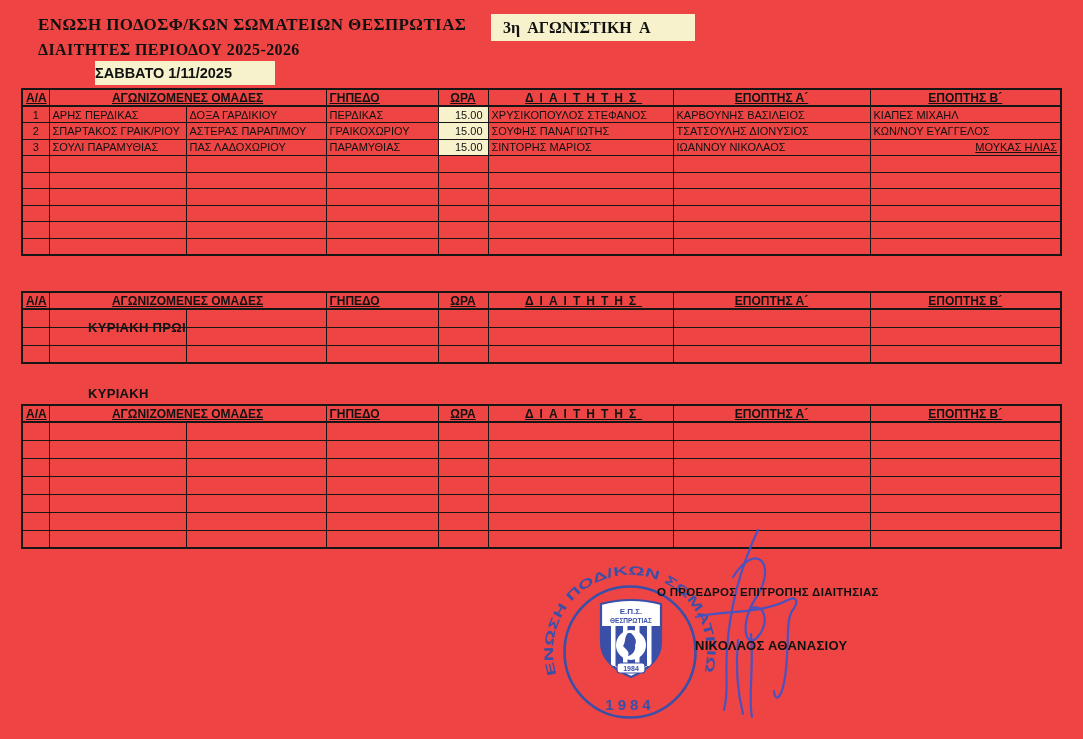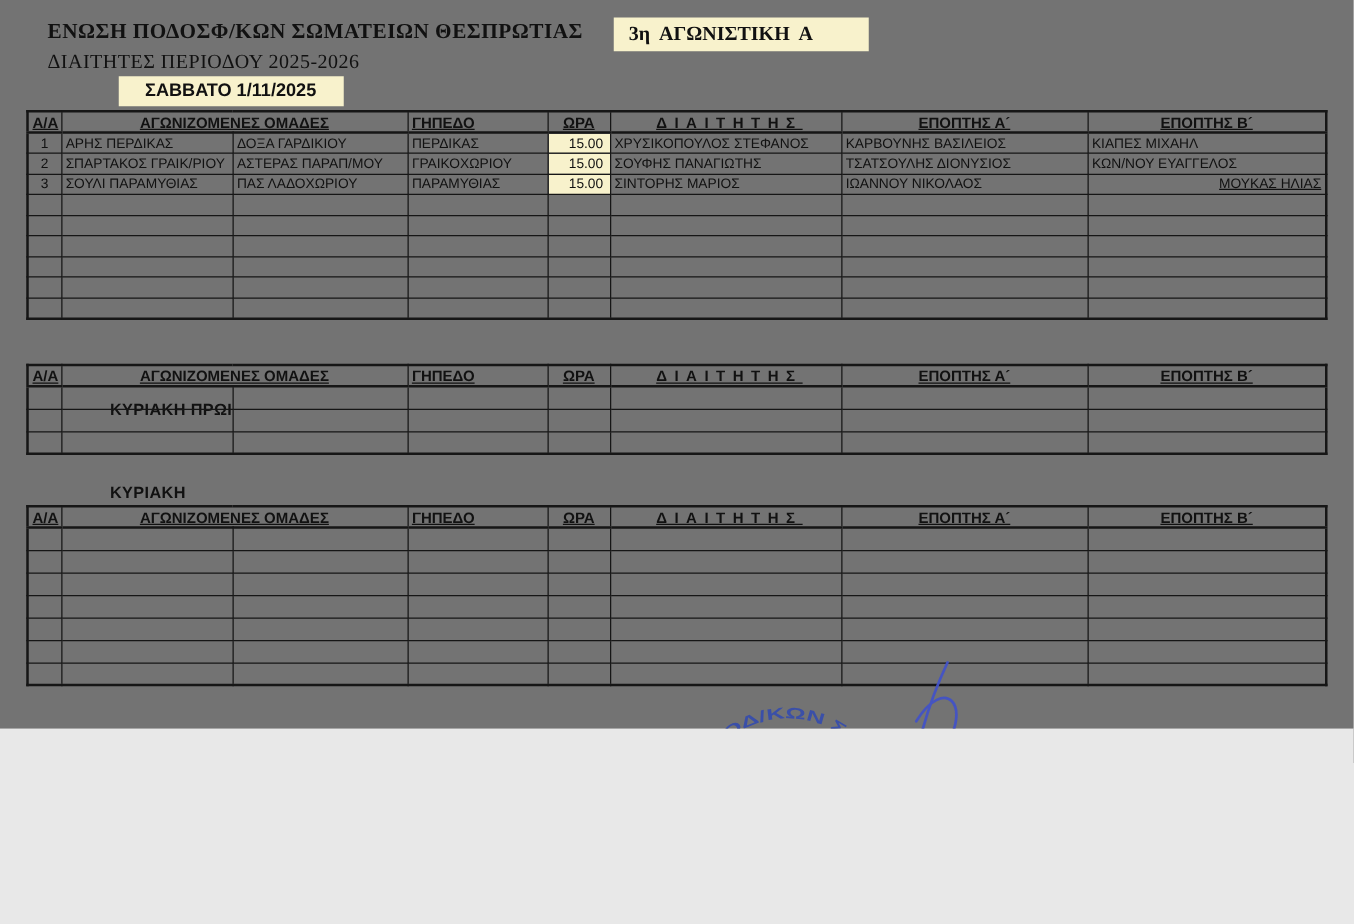--- a/index.html
+++ b/index.html
@@ -1,29 +1,29 @@
 <!DOCTYPE html>
 <html><head>
 <meta charset="utf-8">
 <style>
   html,body{margin:0;padding:0;background:#e8e8e8;}
-  .page{position:relative;width:1083px;height:583px;background:#737373;overflow:hidden;
+  .page{position:relative;width:1083px;height:739px;background:#ef4444;overflow:hidden;
         font-family:"Liberation Sans","DejaVu Sans",sans-serif;color:#111;}
   .abs{position:absolute;}
 
   
   .org-title{left:38px;top:15px;font-family:"Liberation Serif","DejaVu Serif",serif;
              font-weight:bold;font-size:17px;letter-spacing:.4px;white-space:pre;}
   .subtitle{left:38px;top:41px;font-family:"Liberation Serif","DejaVu Serif",serif;
-            font-weight:normal;font-size:16px;letter-spacing:.4px;white-space:pre;}
+            font-weight:bold;font-size:16px;letter-spacing:.4px;white-space:pre;}
   .matchday{left:476px;top:14px;width:204px;height:27px;background:#f8f2cc;
             font-family:"Liberation Serif","DejaVu Serif",serif;font-weight:bold;
             font-size:16px;line-height:27px;padding-left:12px;box-sizing:border-box;white-space:pre;margin-left:15px;}
   .date-label{left:95px;top:61px;width:180px;height:24px;background:#f8f2cc;
-              font-weight:bold;font-size:14.5px;line-height:24px;padding-left:21px;
+              font-weight:bold;font-size:14.5px;line-height:24px;
               box-sizing:border-box;white-space:pre;}
   .section-label{font-weight:bold;font-size:13px;letter-spacing:.3px;white-space:pre;}
   .lbl-sun-am{left:88px;top:272px;margin-top:48px;}
   .lbl-sun{left:88px;top:386px;}
 
   
   .tblwrap{left:21px;}
   table{border-collapse:collapse;table-layout:fixed;width:1039px;
         border:2px solid #161616;background:transparent;}
   th,td{border:1px solid #161616;overflow:hidden;white-space:nowrap;

